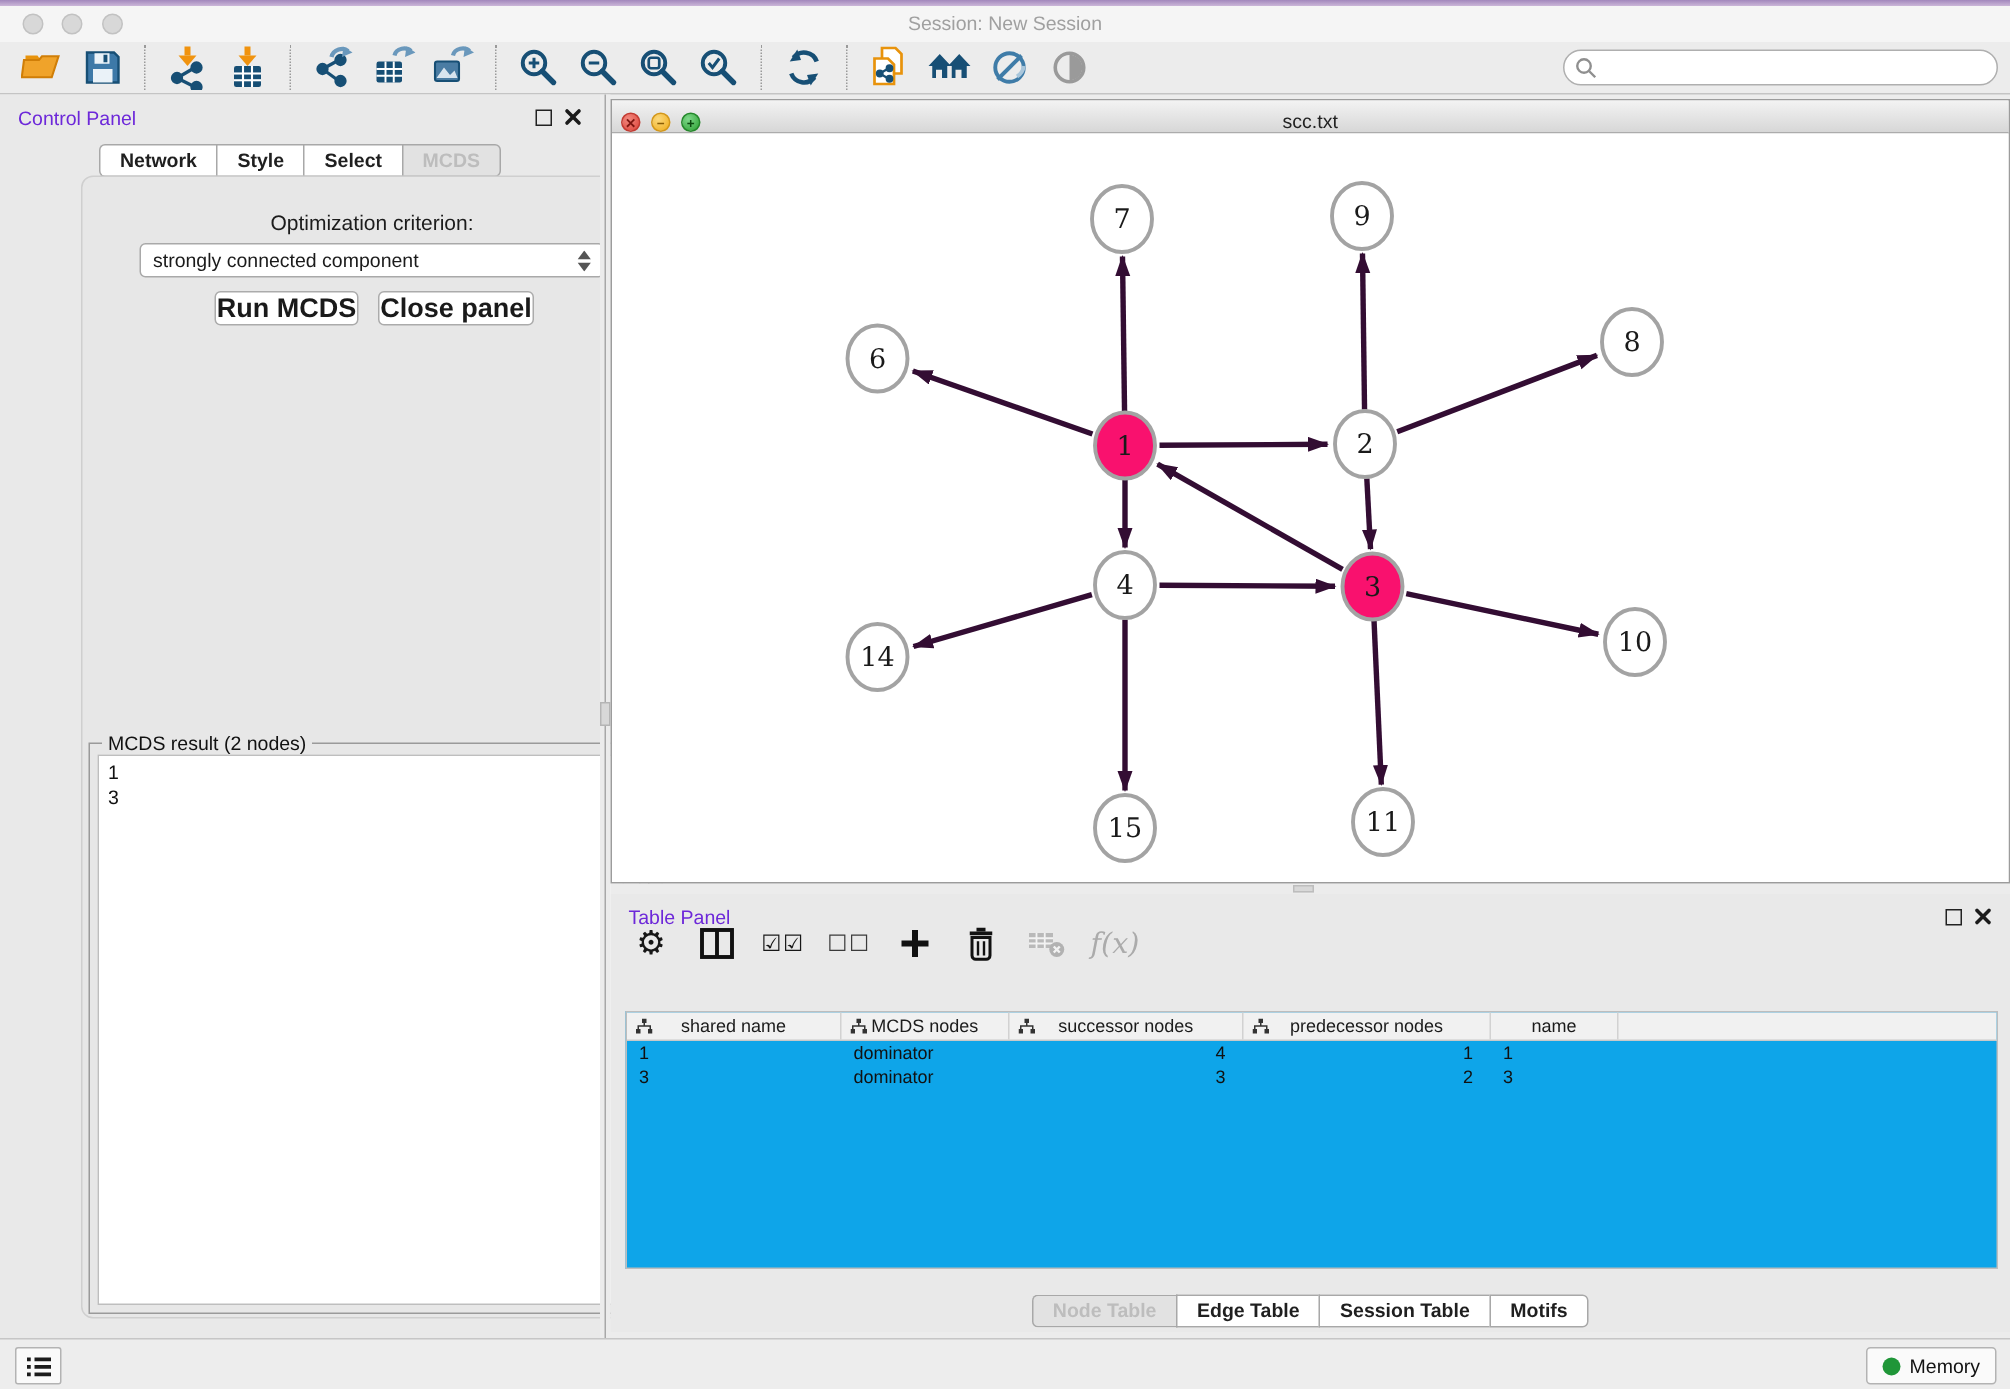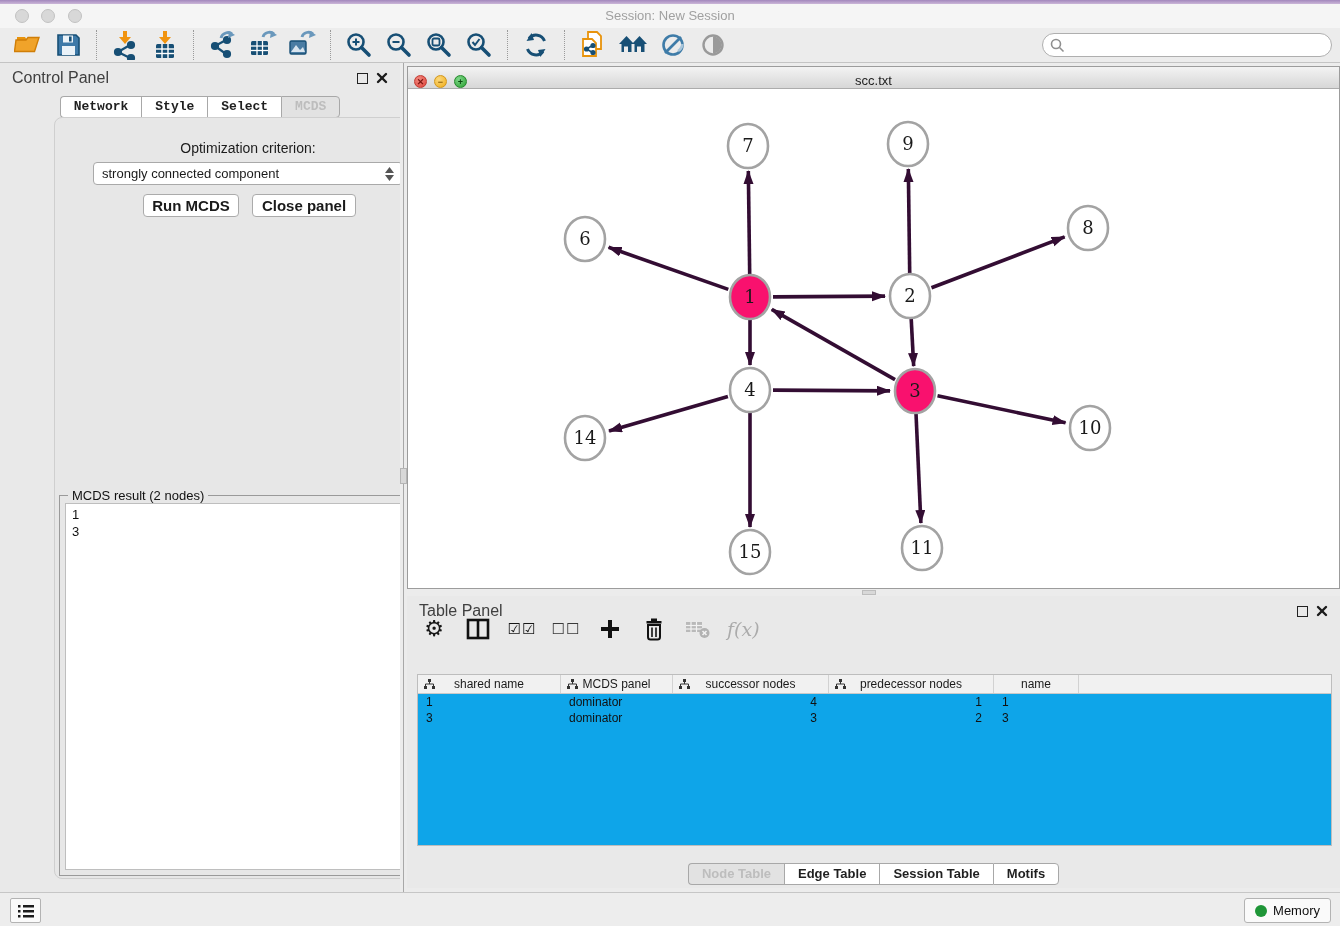--- a/index.html
+++ b/index.html
@@ -16,33 +16,33 @@
   #toolbar { left:0; top:28px; width:1340px; height:35px; background:#ECECEC; border-bottom:1px solid #C4C4C4; display:flex; align-items:center; padding:0 8px; }
   .tb-icon { width:34px; height:30px; display:flex; align-items:center; justify-content:center; margin:0 3px; }
   .tb-sep { width:1px; height:30px; border-left:1px dotted #9A9A9A; margin:0 8px; }
   #search-wrap { margin-left:auto; position:relative; }
   #search-input { width:290px; height:24px; border:1px solid #AFAFAF; border-radius:13px; background:#FFFFFF; padding:0 10px 0 26px; font-size:13px; outline:none; }
   #search-icon-svg { position:absolute; left:8px; top:5px; }
 
   
   #control-panel { left:0; top:63px; width:400px; height:829px; background:#E9E9E9; }
   .panel-head { height:30px; display:flex; align-items:center; padding:0 12px; }
-  .panel-title { font-size:16px; color:#404040; }
+  .panel-title { font-size:13px; color:#6d28d9; }
   .panel-head-btns { margin-left:auto; display:flex; gap:8px; align-items:center; }
   .float-btn { width:11px; height:11px; border:1.5px solid #222; background:transparent; }
-  #cp-tabs { position:absolute; left:0; top:33px; width:400px; display:flex; justify-content:center;font-family:Liberation Mono, monospace; }
+  #cp-tabs { position:absolute; left:0; top:33px; width:400px; display:flex; justify-content:center; }
   .tab { height:22px; line-height:20px; padding:0 13px; font-size:13px; font-weight:bold; color:#1F1F1F; background:#FFFFFF; border:1px solid #A8A8A8; border-right-width:0; }
   .tab:first-child { border-radius:4px 0 0 4px; }
   .tab:last-child { border-radius:0 4px 4px 0; border-right-width:1px; }
   .tab.active { background:#E2E2E2; color:#BDBDBD; }
   #cp-inner { position:absolute; left:6px; top:54px; width:388px; height:762px; background:#E7E7E7; border:1px solid #CFCFCF; border-radius:8px;margin-left:48px; }
   #opt-label { position:absolute; left:0; top:22px; width:100%; text-align:center; font-size:14px; color:#1C1C1C; }
   #opt-select { position:absolute; left:38px; top:44px; width:310px; height:23px; background:#FFFFFF; border:1px solid #A9A9A9; border-radius:4px; display:flex; align-items:center; padding:0 8px; font-size:13px; color:#1A1A1A; }
   #opt-stepper { margin-left:auto; display:flex; flex-direction:column; gap:2px; }
-  .cp-btn { position:absolute; top:76px; height:23px; background:#FFFFFF; border:1px solid #ABABAB; border-radius:4px; font-size:15px; font-weight:bold; color:#1A1A1A; text-align:center; line-height:21px; }
+  .cp-btn { position:absolute; top:76px; height:23px; background:#FFFFFF; border:1px solid #ABABAB; border-radius:4px; font-size:18px; font-weight:bold; color:#1A1A1A; text-align:center; line-height:21px; }
   #run-btn { left:88px; width:96px; }
   #close-btn { left:197px; width:104px; }
   #result-group { position:absolute; left:4px; top:377px; width:374px; height:381px; border:1px solid #9A9A9A; }
   #result-title { position:absolute; left:8px; top:-8px; background:#E7E7E7; padding:0 4px; font-size:13px; color:#111; }
   #result-text { position:absolute; left:5px; top:7px; right:5px; bottom:5px; background:#FFFFFF; border:1px solid #BEBEBE; font-size:13px; color:#111; padding:2px 6px; line-height:17px; }
   #result-scroll { position:absolute; right:0; top:0; bottom:0; width:11px; background:#F6F6F6; border-left:1px solid #DDD; }
 
   
   #v-divider { left:400px; top:63px; width:7px; height:829px; background:#ECECEC; }
   #v-divider .line { position:absolute; left:3px; top:0; width:1px; height:100%; background:#A8A8A8; }
@@ -468,21 +468,21 @@
             </g>
             <path d="M5.5 3 V5 M1.5 7 V5 H9.5 V7" stroke="#333" stroke-width="1" fill="none"></path>
           </svg><span>shared name</span></div>
         <div class="th" style="width: 112px;"><svg class="hicon" width="11" height="11">
             <g fill="#333">
               <rect x="4" y="0" width="3" height="3"></rect>
               <rect x="0" y="7" width="3" height="3"></rect>
               <rect x="8" y="7" width="3" height="3"></rect>
             </g>
             <path d="M5.5 3 V5 M1.5 7 V5 H9.5 V7" stroke="#333" stroke-width="1" fill="none"></path>
-          </svg><span>MCDS panel</span></div>
+          </svg><span>MCDS nodes</span></div>
         <div class="th" style="width: 156px;"><svg class="hicon" width="11" height="11">
             <g fill="#333">
               <rect x="4" y="0" width="3" height="3"></rect>
               <rect x="0" y="7" width="3" height="3"></rect>
               <rect x="8" y="7" width="3" height="3"></rect>
             </g>
             <path d="M5.5 3 V5 M1.5 7 V5 H9.5 V7" stroke="#333" stroke-width="1" fill="none"></path>
           </svg><span>successor nodes</span></div>
         <div class="th" style="width: 165px;"><svg class="hicon" width="11" height="11">
             <g fill="#333">

